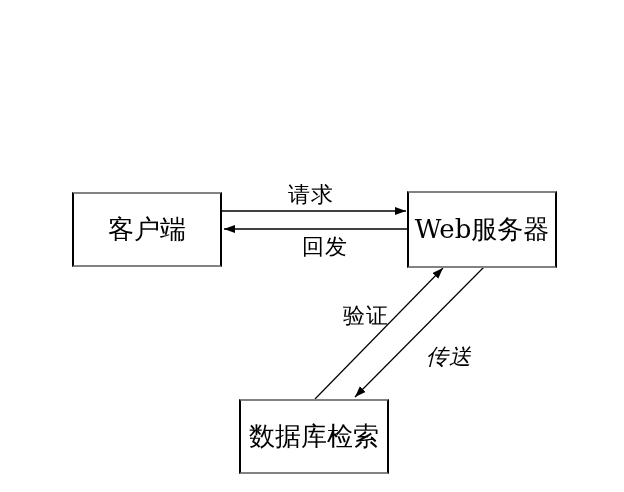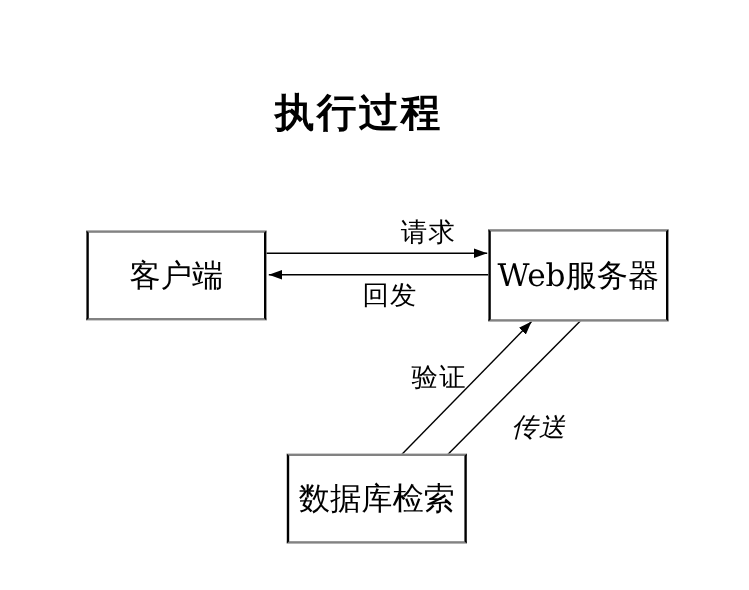--- a/index.html
+++ b/index.html
@@ -41,40 +41,39 @@
     justify-content: center;
     background: #ffffff;
     border-style: solid;
     border-width: 2px;
     border-color: #828282 #000000; 
     font-size: 26px;
     white-space: nowrap;
   }
   .node-client   { left: 72px;  top: 192px; width: 146px; height: 71px; }
   .node-web      { left: 407px; top: 191px; width: 146px; height: 73px; }
-  .node-database { left: 239px; top: 378px; width: 146px; height: 71px; }
+  .node-database { left: 239px; top: 399px; width: 146px; height: 71px; }
   .edge-label {
     position: absolute;
     transform: translateX(-50%);
     font-size: 22px;
     line-height: 23px;
     letter-spacing: 1px;
     white-space: nowrap;
   }
-  .label-request  { left: 311px; top: 183px; margin-left: 46px; }
+  .label-request  { left: 311px; top: 183px; }
   .label-postback { left: 325px; top: 235px; }
   .label-verify   { left: 366px; top: 304px; text-align: center; }
   .label-transfer { left: 449px; top: 345px; font-style: italic; }
 </style>
 </head>
 <body>
 
 <div class="stage">
 
-  <h1 class="title">执行过程</h1>
 
   <svg class="edges-svg">
     <defs>
       <marker id="arrowhead" markerWidth="12" markerHeight="9" refX="11" refY="4" orient="auto" markerUnits="userSpaceOnUse">
         <path d="M0,0 L11,4 L0,8 Z" fill="#000000"></path>
       </marker>
     </defs>
     <line x1="222" y1="211" x2="406" y2="211" stroke-width="1.3" marker-end="url(#arrowhead)" stroke="#000000"></line>
     <line x1="407" y1="229" x2="224" y2="229" stroke-width="1.3" marker-end="url(#arrowhead)" stroke="#000000"></line>
     <line x1="315" y1="399" x2="443" y2="268" stroke-width="1.2" marker-end="url(#arrowhead)" stroke="#000000"></line>

